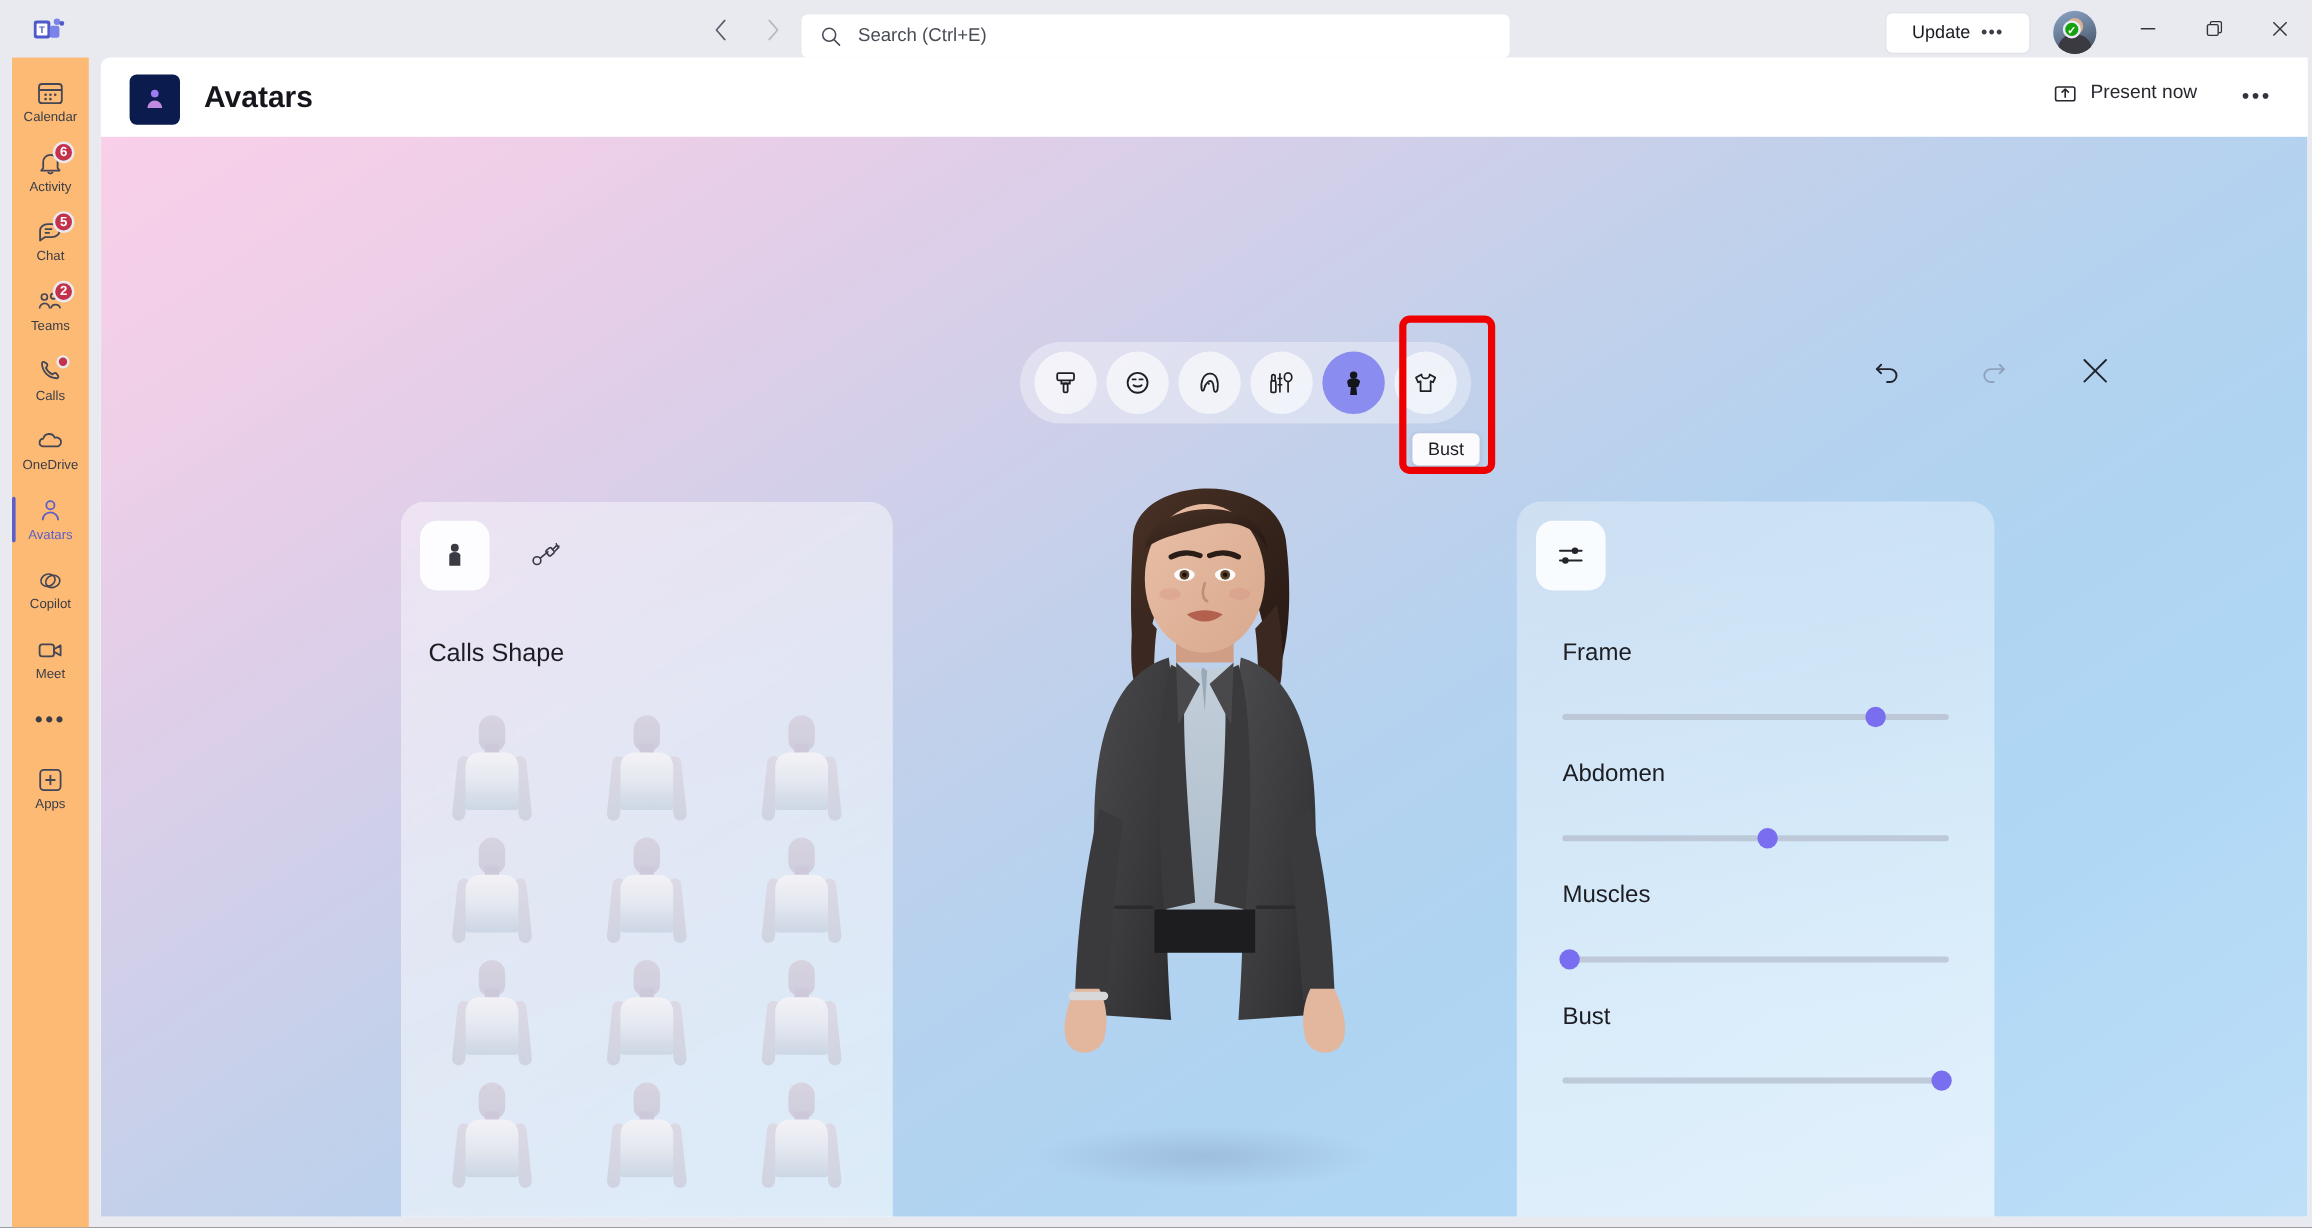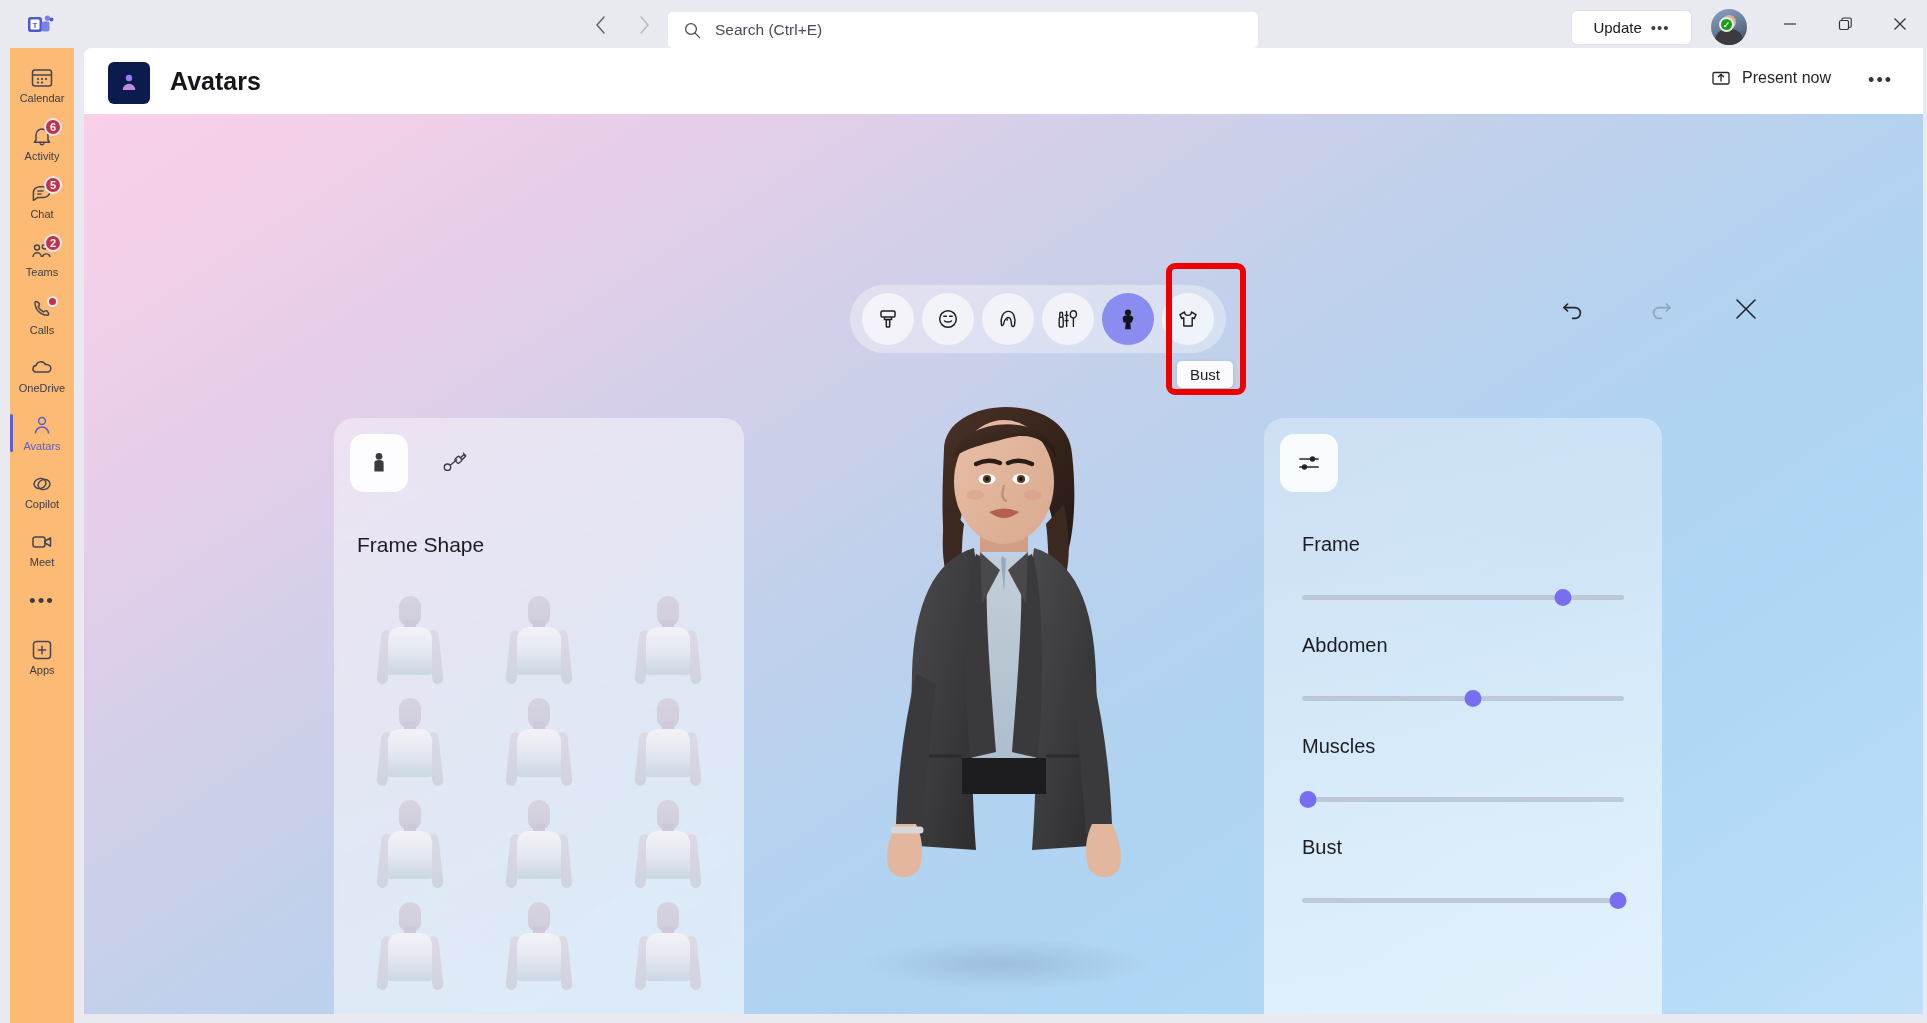--- a/index.html
+++ b/index.html
@@ -730,21 +730,21 @@
             <svg width="28" height="28" viewBox="0 0 28 28">
               <circle cx="6.5" cy="18.2" r="3.2" stroke="currentColor" stroke-width="1.35" fill="none"></circle>
               <path d="M9 16.4 L16 10.5" stroke="currentColor" stroke-width="1.35"></path>
               <rect x="14.6" y="8" width="5.6" height="5.6" rx="1.2" stroke="currentColor" stroke-width="1.35" fill="none" transform="rotate(-40 17.4 10.8)"></rect>
               <path d="M20 8.5 L23 5.5 M21.6 10.2 L24.6 7.2" stroke="currentColor" stroke-width="1.35" stroke-linecap="round"></path>
               <path d="M22.5 4 L23.6 6.6 M24.8 6 L23.6 6.6" stroke="currentColor" stroke-width="1.2" stroke-linecap="round"></path>
             </svg>
           </div>
         </div>
 
-        <div class="panel-left-title">Frame Shape</div>
+        <div class="panel-left-title">Calls Shape</div>
 
         <div class="shape-grid">
           <div class="shape-cell">
               <div class="bust">
                 <div class="head"></div>
                 <div class="neck"></div>
                 <div class="arm-l"></div>
                 <div class="arm-r"></div>
                 <div class="torso"></div>
               </div>

